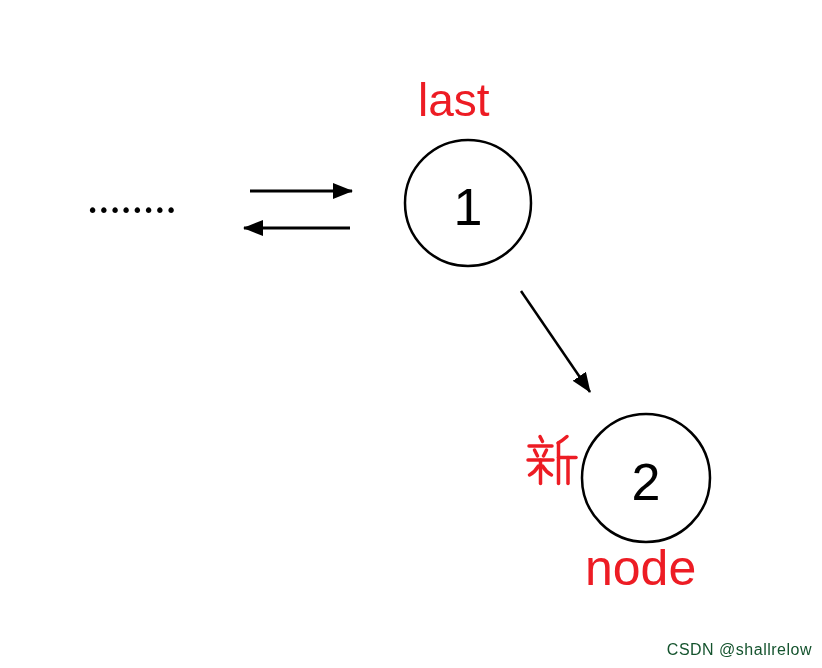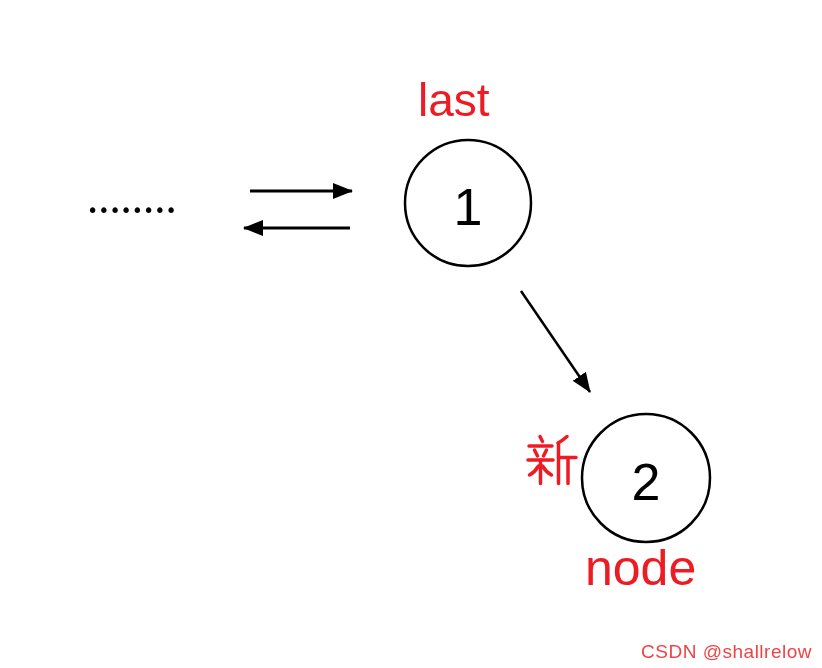--- a/index.html
+++ b/index.html
@@ -32,22 +32,22 @@
   .label-node { left: 585px; top: 543px; font-size: 50px; }
   .node-value {
     color: #000000;
     font-size: 52px;
     transform: translate(-50%, -50%);
   }
   .value-1 { left: 468px; top: 207px; }
   .value-2 { left: 646px; top: 482px; }
   .watermark {
     right: 10px; top: 642px;
-    font-size: 19px;
-    color: #ef4444;
+    font-size: 16px;
+    color: #14532d;
     letter-spacing: 0.5px;
   }
 </style>
 </head>
 <body>
 
 <div class="canvas">
 
   <svg class="layer" viewBox="0 0 822 668">
     <defs>

